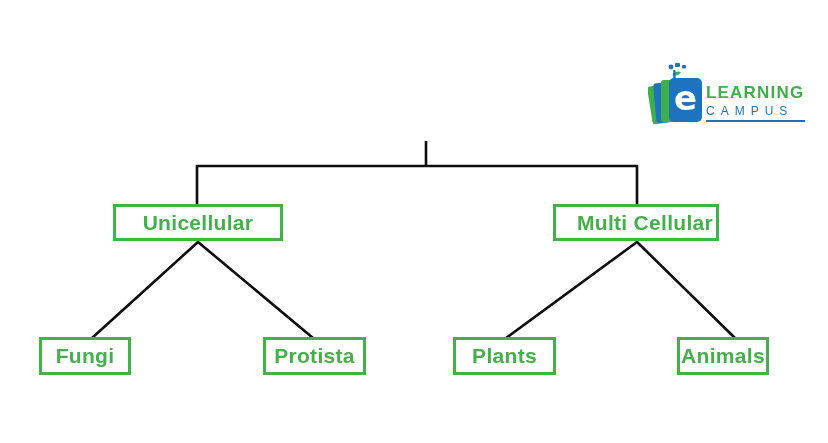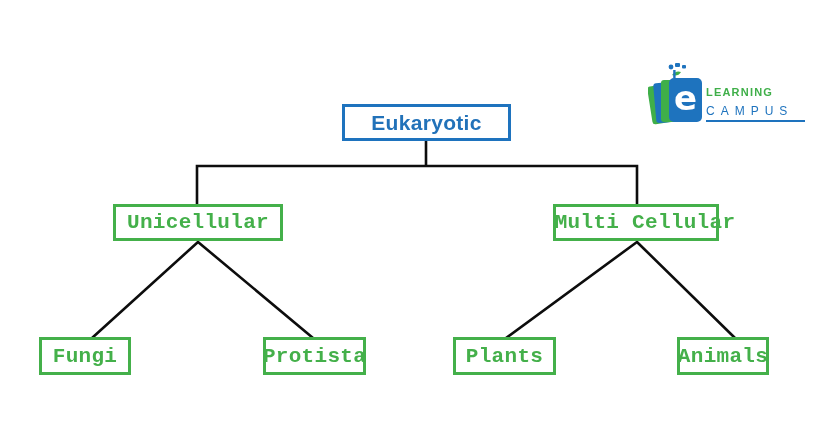--- a/index.html
+++ b/index.html
@@ -28,21 +28,21 @@
     align-items: center;
     justify-content: center;
     border: 3px solid;
     font-weight: 700;
     font-size: 21px;
     letter-spacing: 0.3px;
     background: transparent;
     white-space: nowrap;
   }
   .node.blue   { border-color: #1e73be; color: #2272b9; }
-  .node.green  { border-color: #44b04a; color: #44b04a; font-family: Liberation Mono, monospace; }
+  .node.green  { border-color: #44b04a; color: #44b04a; }
 
   .n-eukaryotic   { left: 342px; top: 104px; width: 169px; height: 37px; }
   .n-unicellular  { left: 113px; top: 204px; width: 170px; height: 37px; }
   .n-multicellular{ left: 553px; top: 204px; width: 166px; height: 37px; padding-left: 18px; }
   .n-fungi        { left:  39px; top: 337px; width: 92px; height: 38px; }
   .n-protista     { left: 263px; top: 337px; width: 103px; height: 38px; }
   .n-plants       { left: 453px; top: 337px; width: 103px; height: 38px; }
   .n-animals      { left: 677px; top: 337px; width: 92px; height: 38px; }
 
   
@@ -50,21 +50,21 @@
     position: absolute;
     left: 648px; top: 60px;
     display: flex;
     align-items: flex-end;
   }
   .logo-icon { width: 56px; height: 68px; }
   .logo-text { margin-left: 2px; padding-bottom: 6px; }
   .logo-line1 {
     color: #3faf49;
     font-weight: 700;
-    font-size: 11px;
+    font-size: 17px;
     letter-spacing: 1.2px;
     line-height: 15px;
   }
   .logo-line2 {
     color: #1e73be;
     font-weight: 400;
     font-size: 12px;
     letter-spacing: 6px;
     line-height: 13px;
     margin-top: 5px;
@@ -81,23 +81,20 @@
 
 <div class="stage">
 
   <svg class="connectors" viewBox="0 0 828 443" xmlns="http://www.w3.org/2000/svg">
     <path d="M 426 141 L 426 166" stroke="#0d0d0d" stroke-width="2.6" fill="none"></path>
     <path d="M 197 205 L 197 166 L 637 166 L 637 205" stroke="#0d0d0d" stroke-width="2.6" fill="none"></path>
     <path d="M 92 338 L 198 242 L 313 338" stroke="#0d0d0d" stroke-width="2.6" fill="none" stroke-linejoin="round"></path>
     <path d="M 506 338 L 637 242 L 735 338" stroke="#0d0d0d" stroke-width="2.6" fill="none" stroke-linejoin="round"></path>
   </svg>
 
-  <div class="node blue n-eukaryotic">
-    <span>Eukaryotic</span>
-  </div>
 
   <div class="node green n-unicellular">
     <span>Unicellular</span>
   </div>
 
   <div class="node green n-multicellular">
     <span>Multi Cellular</span>
   </div>
 
   <div class="node green n-fungi">

